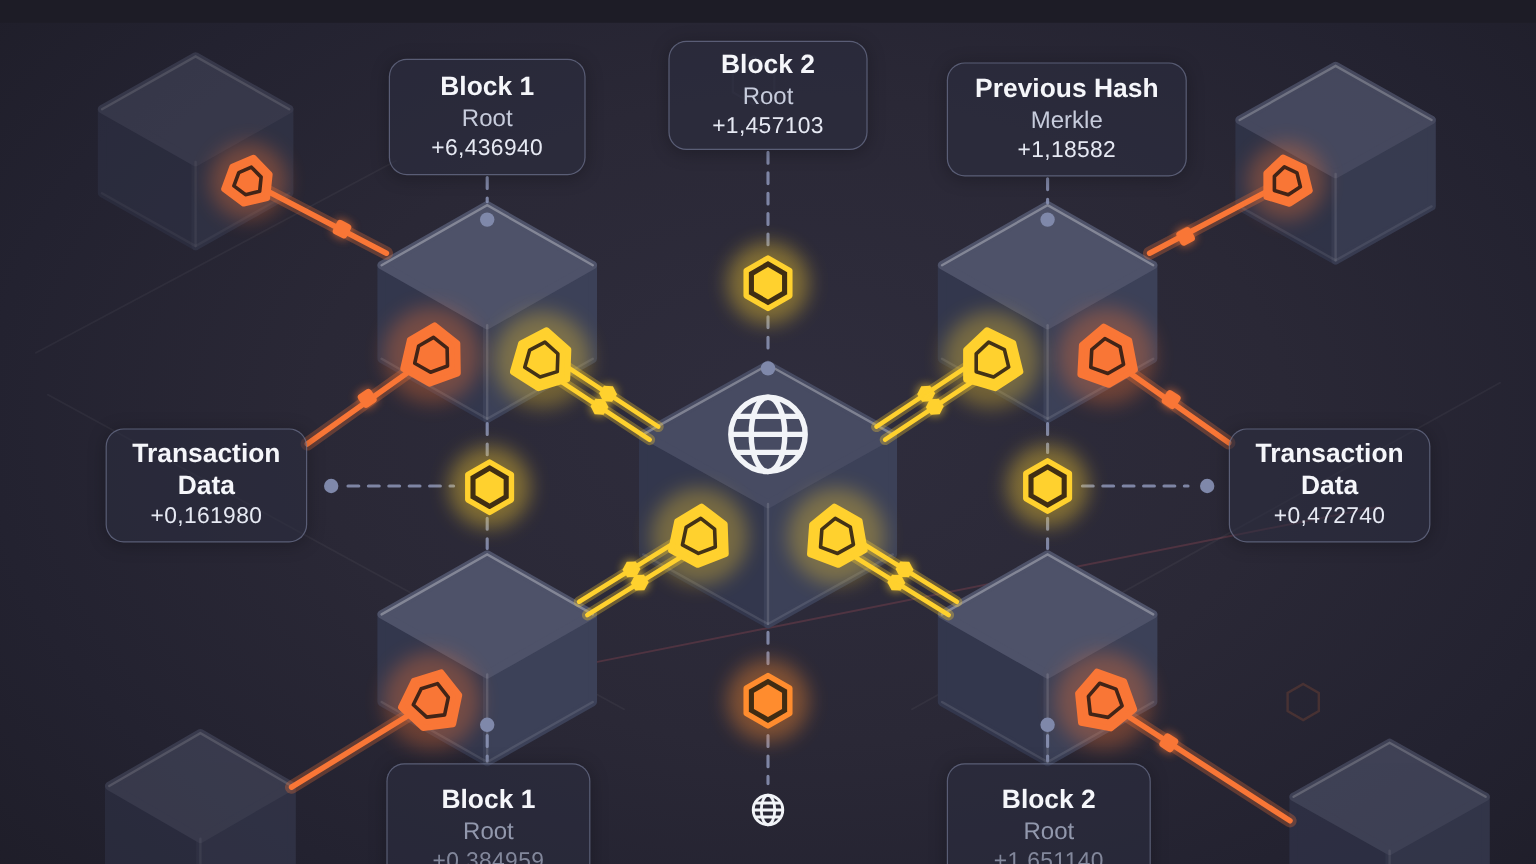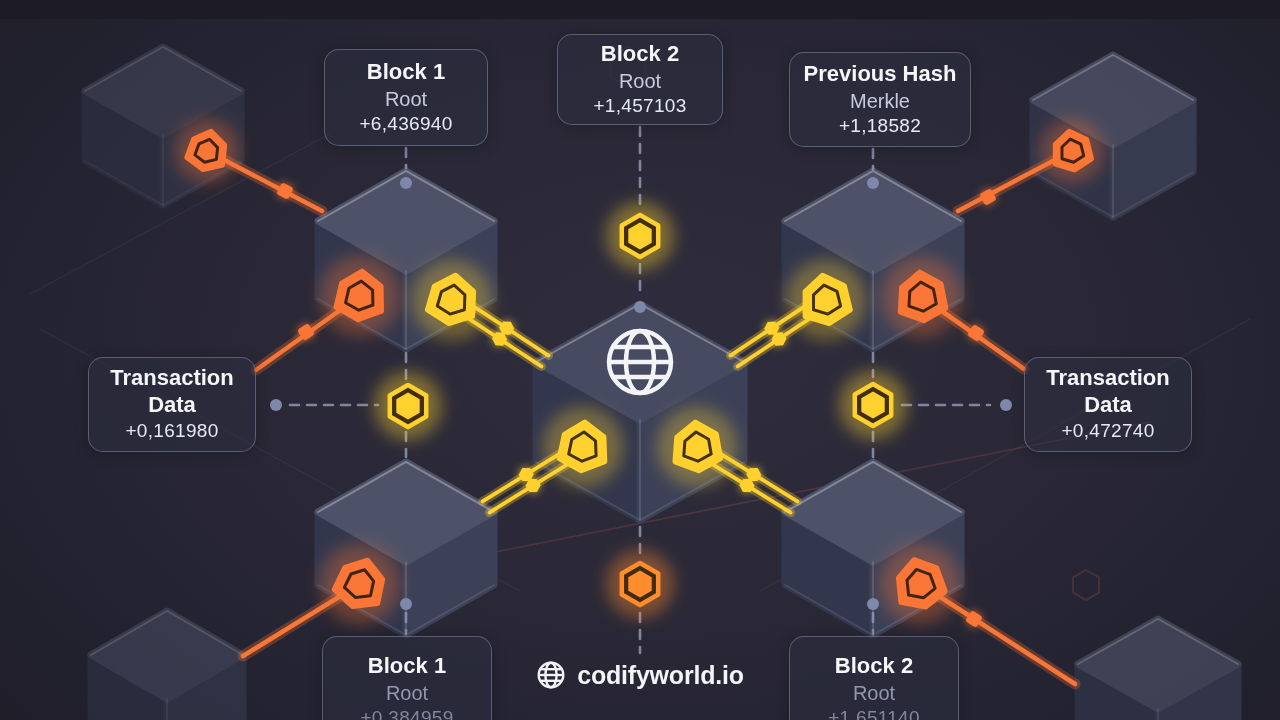--- a/index.html
+++ b/index.html
@@ -269,21 +269,21 @@
     <div class="sub">Root</div>
     <div class="val">+6,436940</div>
   </div>
 
   <div class="card" style="left:557px;top:15px;width:166px;height:91px">
     <div class="title">Block 2</div>
     <div class="sub">Root</div>
     <div class="val">+1,457103</div>
   </div>
 
-  <div class="card" style="left:789px;top:33px;width:182px;height:95px">
+  <div class="card" style="left:789px;top:33px;width:200px;height:95px">
     <div class="title">Previous Hash</div>
     <div class="sub">Merkle</div>
     <div class="val">+1,18582</div>
   </div>
 
   <div class="card" style="left:88px;top:338px;width:168px;height:95px">
     <div class="title">Transaction Data</div>
     <div class="val">+0,161980</div>
   </div>
 
@@ -307,15 +307,14 @@
   <div class="brand">
     <svg width="30" height="30" viewBox="0 0 30 30">
       <g fill="none" stroke="#f2f4f8" stroke-width="2.4">
         <circle cx="15" cy="15" r="12.3"></circle>
         <ellipse cx="15" cy="15" rx="5.6" ry="12.3"></ellipse>
         <line x1="3" y1="15" x2="27" y2="15"></line>
         <line x1="5" y1="9.2" x2="25" y2="9.2"></line>
         <line x1="5" y1="20.8" x2="25" y2="20.8"></line>
       </g>
     </svg>
-    <span class="name">codifyworld.io</span>
   </div>
 </div>
 
 </body></html>

